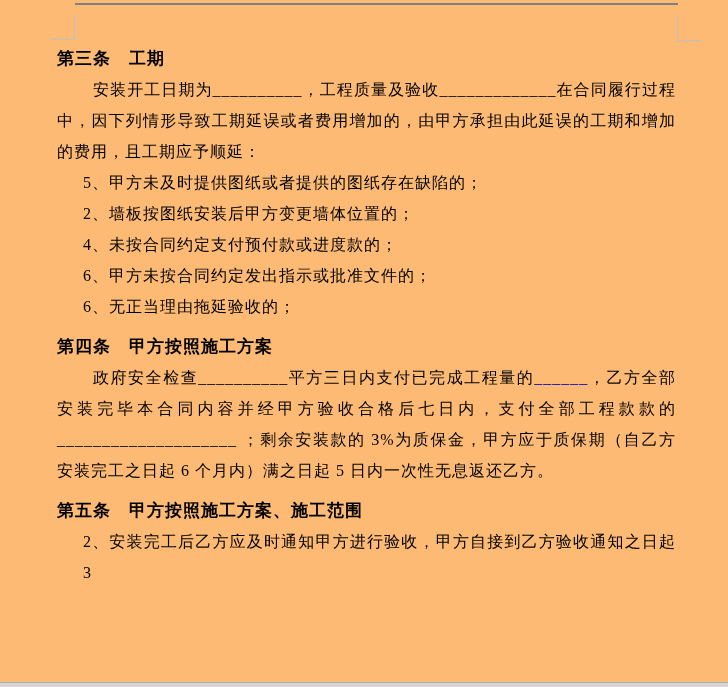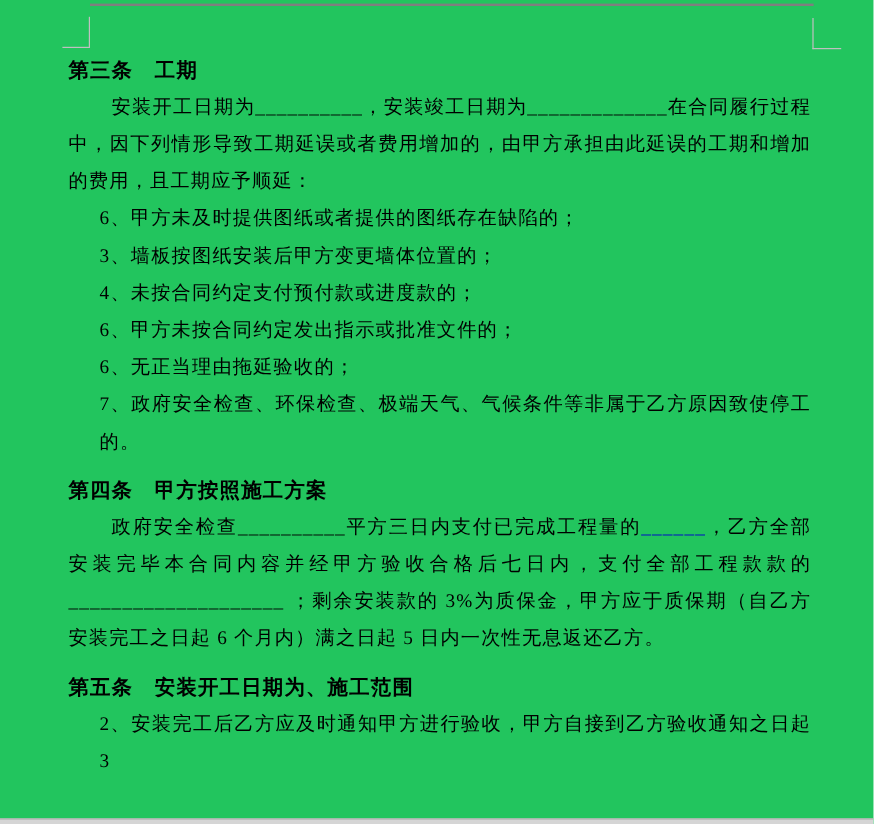--- a/index.html
+++ b/index.html
@@ -1,20 +1,20 @@
 <!DOCTYPE html>
 <html><head>
 <meta charset="utf-8">
 <style>
   html, body { margin: 0; padding: 0; background: #ffffff; }
   .screen {
     position: relative;
     width: 728px;
     height: 687px;
-    background: #22c55e;
+    background: #fdba74;
     overflow: hidden;
     font-family: "Liberation Serif", "DejaVu Serif", serif;
     color: #000000;
   }
   
   .page-top-line {
     position: absolute;
     left: 75px; top: 3px;
     width: 603px; height: 2px;
     background: #7f7f7f;
@@ -75,34 +75,33 @@
 <div class="screen">
 
   <div class="page-top-line"></div>
   <div class="crop-left"></div>
   <div class="crop-right"></div>
 
   <div class="doc-body">
 
     <h2>第三条　工期</h2>
 
-    <p class="para"><span>安装开工日期为</span><span class="blank">__________</span><span>，安装竣工日期为</span><span class="blank">_____________</span><span>在合同履行过程中，因下列情形导致工期延误或者费用增加的，由甲方承担由此延误的工期和增加的费用，且工期应予顺延：</span></p>
+    <p class="para"><span>安装开工日期为</span><span class="blank">__________</span><span>，工程质量及验收</span><span class="blank">_____________</span><span>在合同履行过程中，因下列情形导致工期延误或者费用增加的，由甲方承担由此延误的工期和增加的费用，且工期应予顺延：</span></p>
 
-    <p class="item">6、甲方未及时提供图纸或者提供的图纸存在缺陷的；</p>
-    <p class="item">3、墙板按图纸安装后甲方变更墙体位置的；</p>
+    <p class="item">5、甲方未及时提供图纸或者提供的图纸存在缺陷的；</p>
+    <p class="item">2、墙板按图纸安装后甲方变更墙体位置的；</p>
     <p class="item">4、未按合同约定支付预付款或进度款的；</p>
     <p class="item">6、甲方未按合同约定发出指示或批准文件的；</p>
     <p class="item">6、无正当理由拖延验收的；</p>
-    <p class="item">7、政府安全检查、环保检查、极端天气、气候条件等非属于乙方原因致使停工的。</p>
 
     <h2 class="gap">第四条　甲方按照施工方案</h2>
 
     <p class="para"><span>政府安全检查</span><span class="blank">__________</span><span class="uline">平方</span><span>三日内支付已完成工程量的</span><span class="blank blue">______</span><span>，乙方全部安装完毕本合同内容并经甲方验收合格后七日内，支付全部工程款款的</span><span class="blank">____________________</span><span> ；剩余安装款的 </span><span class="uline">3%</span><span>为质保金，甲方应于质保期（自乙方安装完工之日起 6 个月内）满之日起 5 日内一次性无息返还乙方。</span></p>
 
-    <h2 class="gap">第五条　安装开工日期为、施工范围</h2>
+    <h2 class="gap">第五条　甲方按照施工方案、施工范围</h2>
 
     <p class="item">2、安装完工后乙方应及时通知甲方进行验收，甲方自接到乙方验收通知之日起 3</p>
 
   </div>
 
   <div class="hscrollbar"></div>
 
 </div>
 
 </body></html>

